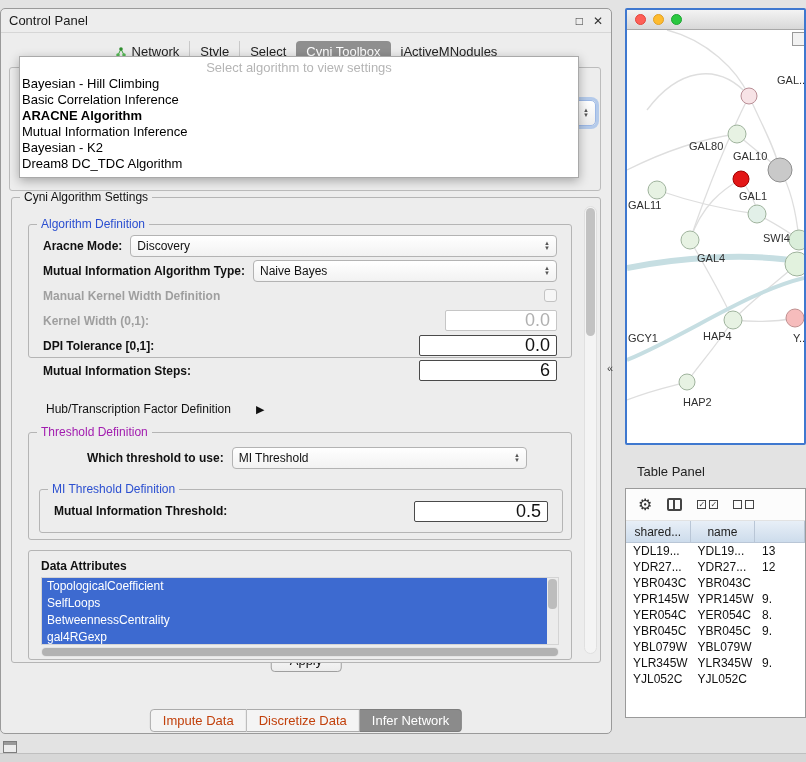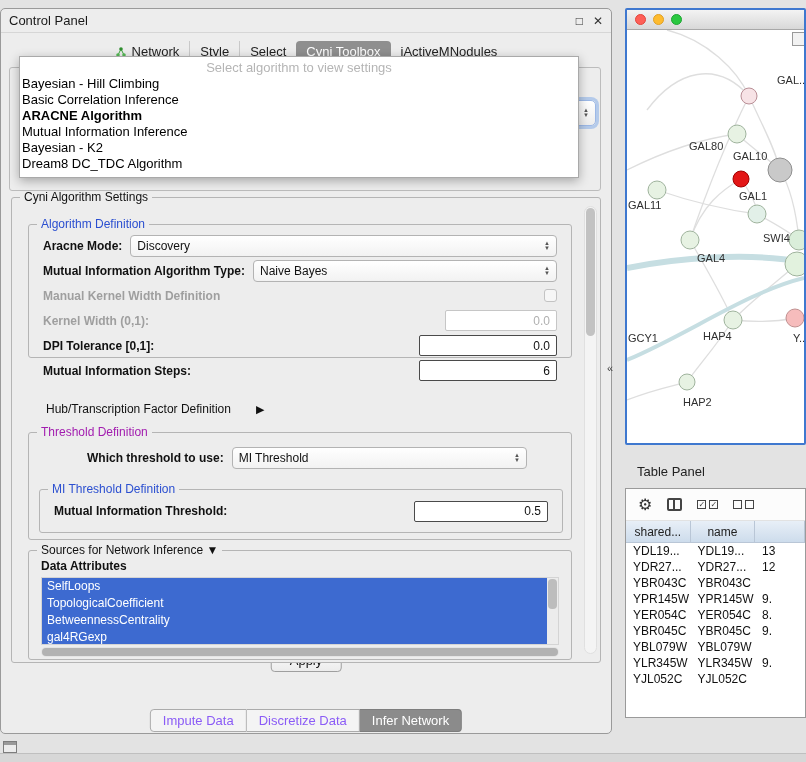--- a/index.html
+++ b/index.html
@@ -71,21 +71,21 @@
   .grow { flex: 1; }
 
   .combo {
     flex: 1; height: 22px; background: linear-gradient(#ffffff,#f2f2f2);
     border: 1px solid #b3b3b3; border-radius: 4px;
     display: flex; align-items: center; justify-content: space-between; padding: 0 6px;
     font-size: 12px; color: #111;
   }
   .field {
     height: 21px; background: #fff; border: 1px solid #4a4a4a; border-radius: 2px;
-    display: flex; align-items: center; justify-content: flex-end; padding: 0 6px; font-size: 12px;
+    display: flex; align-items: center; justify-content: flex-end; padding: 0 6px; font-size: 18px;
   }
   .field.dis { border-color: #c6c6c6; color: #b0b0b0; }
   .checkbox { width: 13px; height: 13px; border: 1px solid #c3c3c3; border-radius: 3px; background: #f6f6f6; }
 
   .alg-group { left: 16px; top: 26px; width: 544px; height: 134px; padding-top: 8px; }
   .hub-row { position: absolute; left: 34px; top: 204px; display: flex; align-items: flex-end; gap: 25px; font-size: 12px; font-weight: normal; }
   .tri { font-size: 11px; }
   .threshold-group { left: 16px; top: 234px; width: 544px; height: 108px; padding-top: 12px; }
   .which-row .flabel { margin-left: 44px; }
   .which-row .combo { margin-right: 30px; }
@@ -101,21 +101,21 @@
   .list-hscroll { position: absolute; left: 12px; right: 12px; top: 96px; height: 10px; background: #e4e4e4; border-radius: 5px; }
   .list-hthumb { position: absolute; left: 1px; top: 1px; right: 1px; height: 8px; background: #b2b2b2; border-radius: 4px; }
 
   .apply {
     position: absolute; left: 50%; transform: translateX(-50%); top: 640px;
     padding: 3px 18px; font-size: 13px; color: #111;
     background: linear-gradient(#fdfdfd,#ececec); border: 1px solid #9f9f9f; border-radius: 4px;
   }
 
   .btabs { position: absolute; left: 50%; transform: translateX(-50%); top: 700px; display: flex; }
-  .btab { font-size: 13px; padding: 3px 12px; background: #f4f4f4; border: 1px solid #ababab; border-left: none; color: #8b5cf6; white-space: nowrap; }
+  .btab { font-size: 13px; padding: 3px 12px; background: #f4f4f4; border: 1px solid #ababab; border-left: none; color: #c2410c; white-space: nowrap; }
   .btab:first-child { border-left: 1px solid #ababab; border-radius: 4px 0 0 4px; }
   .btab:last-child { border-radius: 0 4px 4px 0; }
   .btab.active { background: #8b8b8b; color: #fff; border-color: #7d7d7d; }
 
   .collapse-handle { position: absolute; left: 607px; top: 362px; font-size: 11px; color: #444; }
 
   
   .netwin {
     position: absolute; left: 625px; top: 8px; width: 181px; height: 437px;
     border: 2px solid #3f78cf; border-radius: 2px; background: #fff; overflow: hidden;
@@ -291,28 +291,24 @@
           <div class="frow mi-row">
             <span class="flabel grow">Mutual Information Threshold:</span>
             <div class="field" style="width:134px">
               <span>0.5</span>
             </div>
           </div>
         </div>
       </div>
 
       <div class="group sources-group">
-        <span class="group-title">
-          <span>Sources for Network Inference</span>
-          <span>▼</span>
-        </span>
         <div class="attr-label">Data Attributes</div>
         <div class="attr-list">
+          <div class="attr-item">TopologicalCoefficient</div>
           <div class="attr-item">SelfLoops</div>
-          <div class="attr-item">TopologicalCoefficient</div>
           <div class="attr-item">BetweennessCentrality</div>
           <div class="attr-item">gal4RGexp</div>
           <div class="list-vscroll">
               <div class="list-vthumb"></div>
             </div>
         </div>
         <div class="list-hscroll">
             <div class="list-hthumb"></div>
           </div>
       </div>

